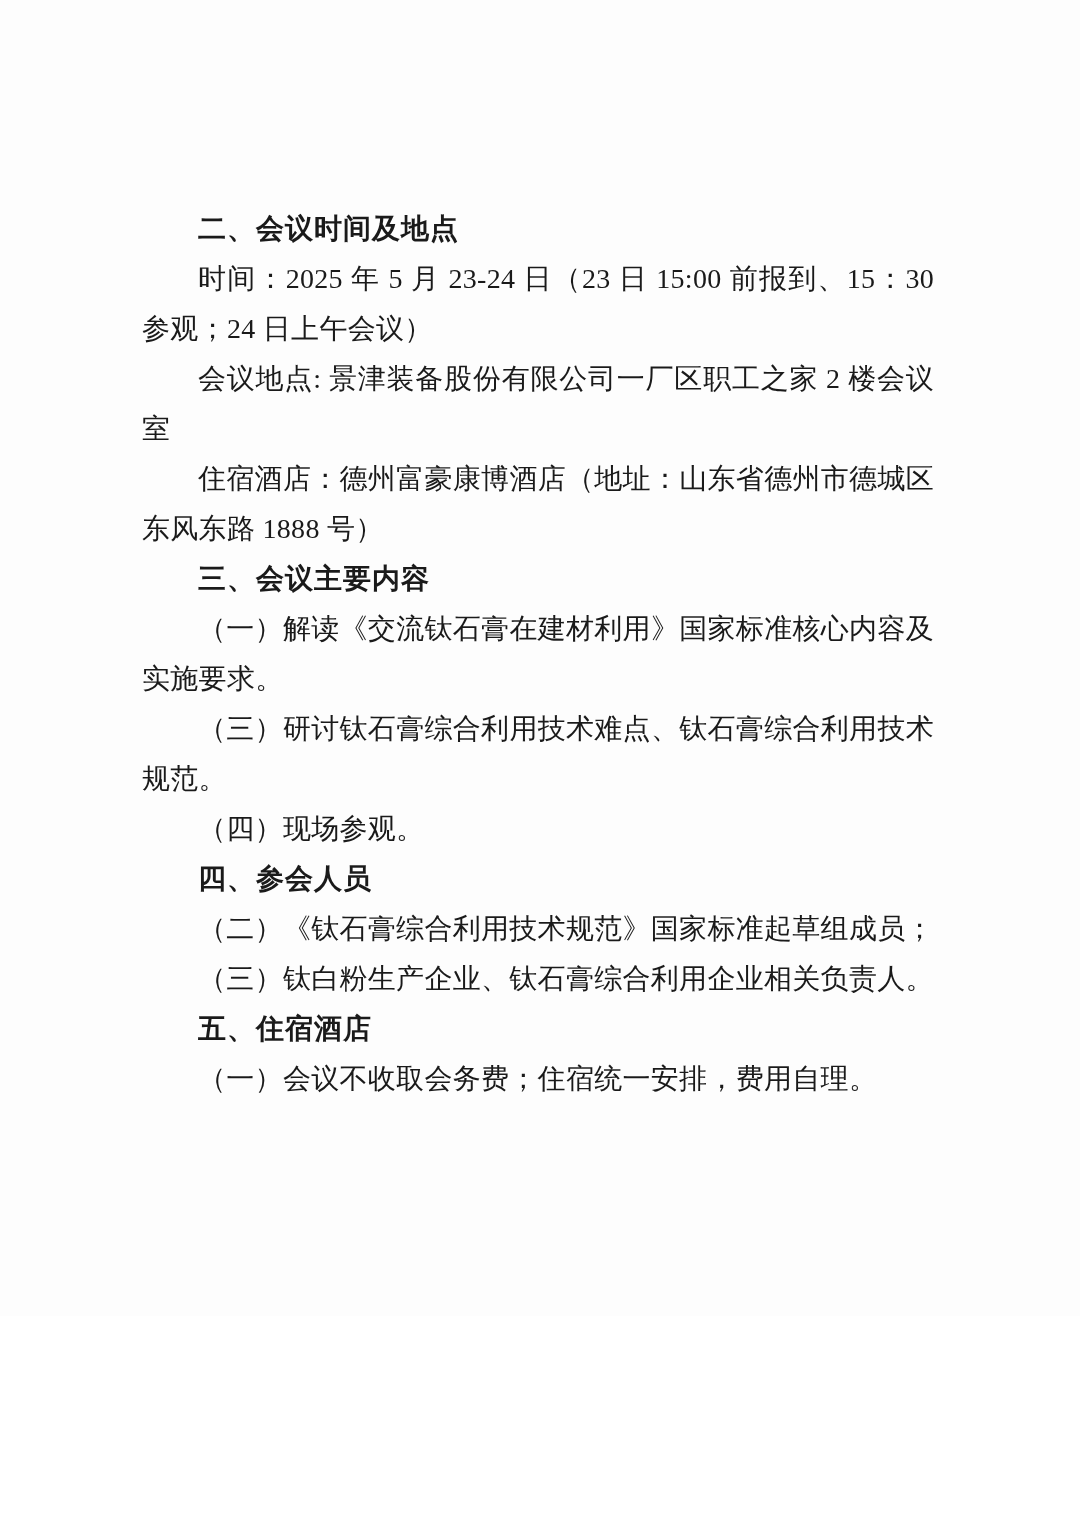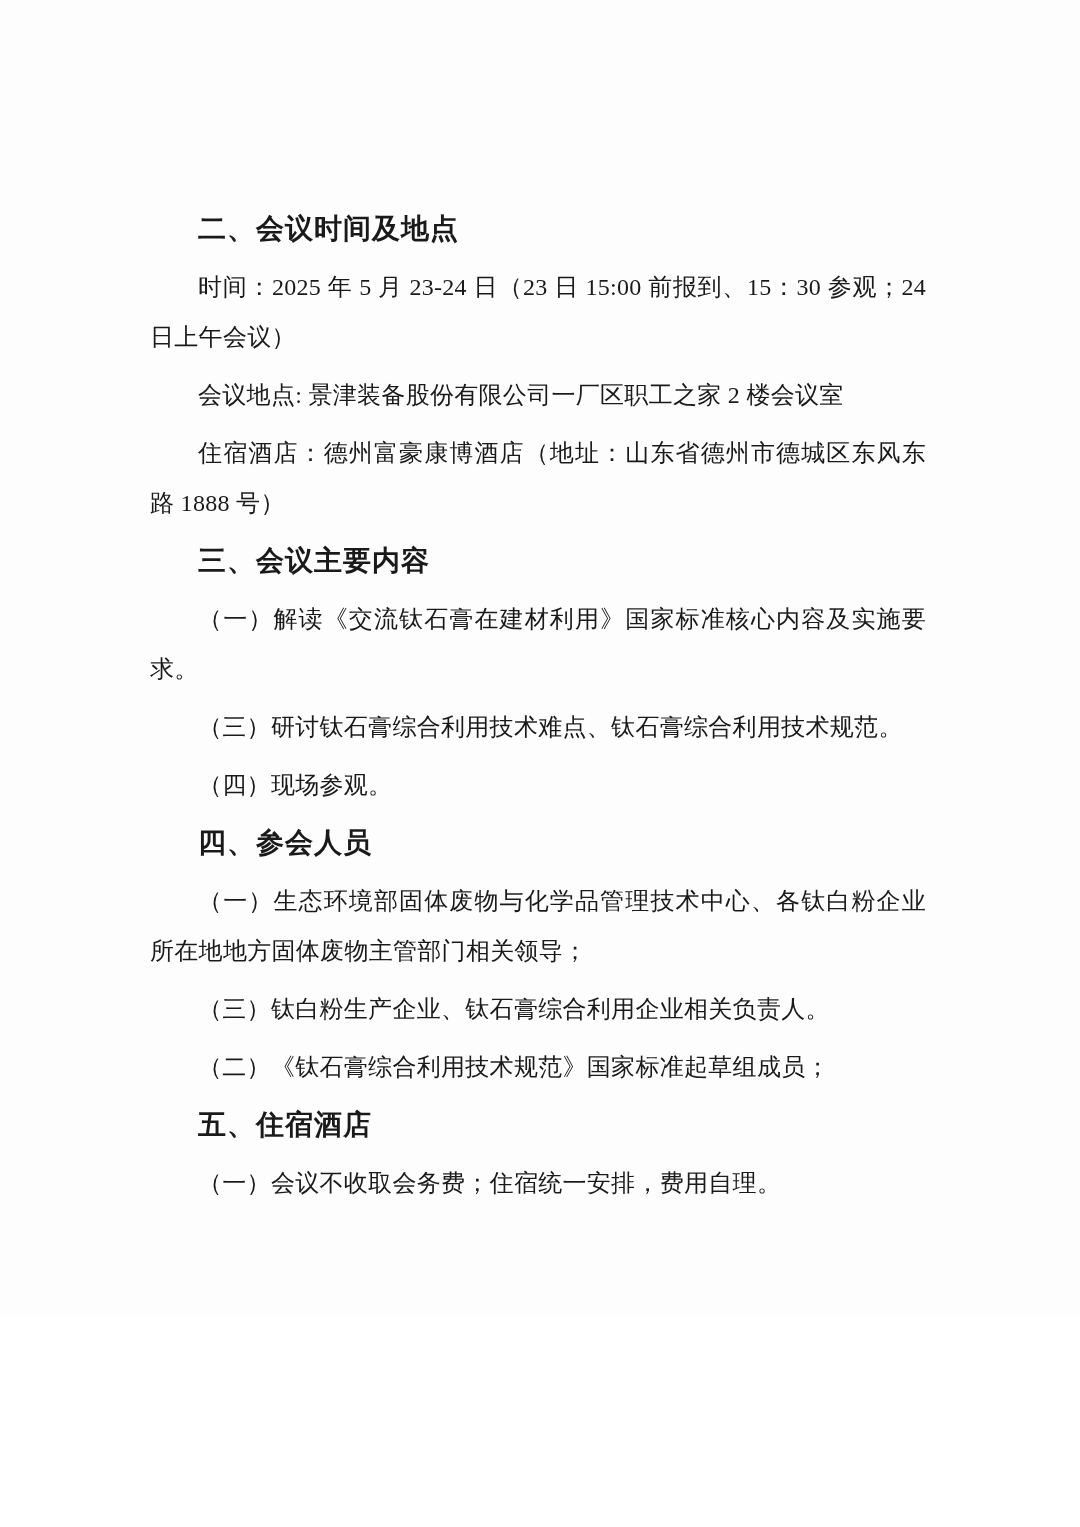--- a/index.html
+++ b/index.html
@@ -15,23 +15,23 @@
     color: #1a1a1a;
     overflow: hidden;
   }
   .content {
     position: absolute;
     left: 142px;
     top: 204px;
     width: 792px;
   }
   .para {
-    margin: 8px;
+    margin: 0;
     font-family: "Liberation Serif", "DejaVu Serif", serif;
-    font-size: 24px;
+    font-size: 28px;
     line-height: 50px;
     text-indent: 2em;
     text-align: justify;
     letter-spacing: 0.3px;
   }
   .heading {
     margin: 0;
     font-family: "Liberation Sans", "DejaVu Sans", sans-serif;
     font-weight: 700;
     font-size: 28px;
@@ -57,20 +57,19 @@
   <div class="content">
     <h2 class="heading">二、会议时间及地点</h2>
     <p class="para">时间：2025 年 5 月 23-24 日（23 日 15:00 前报到、15：30 参观；24 日上午会议）</p>
     <p class="para">会议地点: 景津装备股份有限公司一厂区职工之家 2 楼会议室</p>
     <p class="para">住宿酒店：德州富豪康博酒店（地址：山东省德州市德城区东风东路 1888 号）</p>
     <h2 class="heading">三、会议主要内容</h2>
     <p class="para">（一）解读《交流钛石膏在建材利用》国家标准核心内容及实施要求。</p>
     <p class="para">（三）研讨钛石膏综合利用技术难点、钛石膏综合利用技术规范。</p>
     <p class="para">（四）现场参观。</p>
     <h2 class="heading">四、参会人员</h2>
-    <p class="para">（一）生态环境部固体废物与化学品管理技术中心、各钛白粉企业所在地地方固体废物主管部门相关领导；</p>
+    <p class="para">（二）《钛石膏综合利用技术规范》国家标准起草组成员；</p>
     <p class="para">（三）钛白粉生产企业、钛石膏综合利用企业相关负责人。</p>
-    <p class="para">（二）《钛石膏综合利用技术规范》国家标准起草组成员；</p>
     <h2 class="heading">五、住宿酒店</h2>
     <p class="para">（一）会议不收取会务费；住宿统一安排，费用自理。</p>
   </div>
   <div class="page-number">-2-</div>
 </div>
 
 </body></html>

